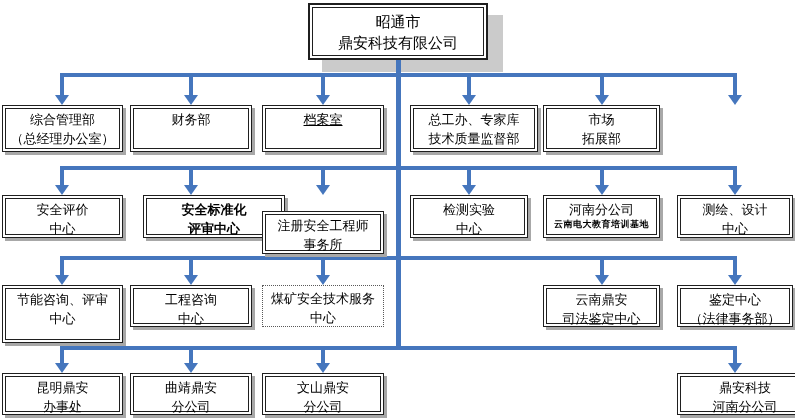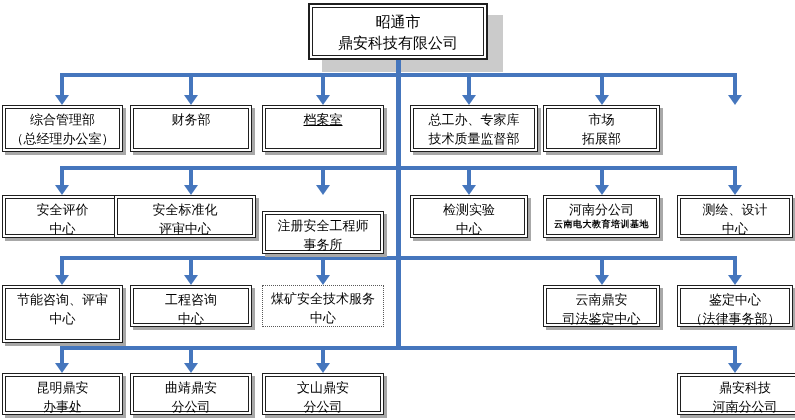--- a/index.html
+++ b/index.html
@@ -166,21 +166,21 @@
 拓展部</div>
       </div>
     </div>
 
   <div class="node" style="left:2px;top:195px;width:121px;height:43px;">
     <div class="inner">
         <div class="lbl">安全评价
 中心</div>
       </div>
     </div>
-  <div class="node" style="left:114px;top:195px;width:142px;height:43px;">
+  <div class="node" style="left:143px;top:195px;width:142px;height:43px;font-weight:bold;">
     <div class="inner">
         <div class="lbl">安全标准化
 评审中心</div>
       </div>
     </div>
   <div class="node" style="left:262px;top:211px;width:122px;height:43px;">
     <div class="inner">
         <div class="lbl">注册安全工程师
 事务所</div>
       </div>

